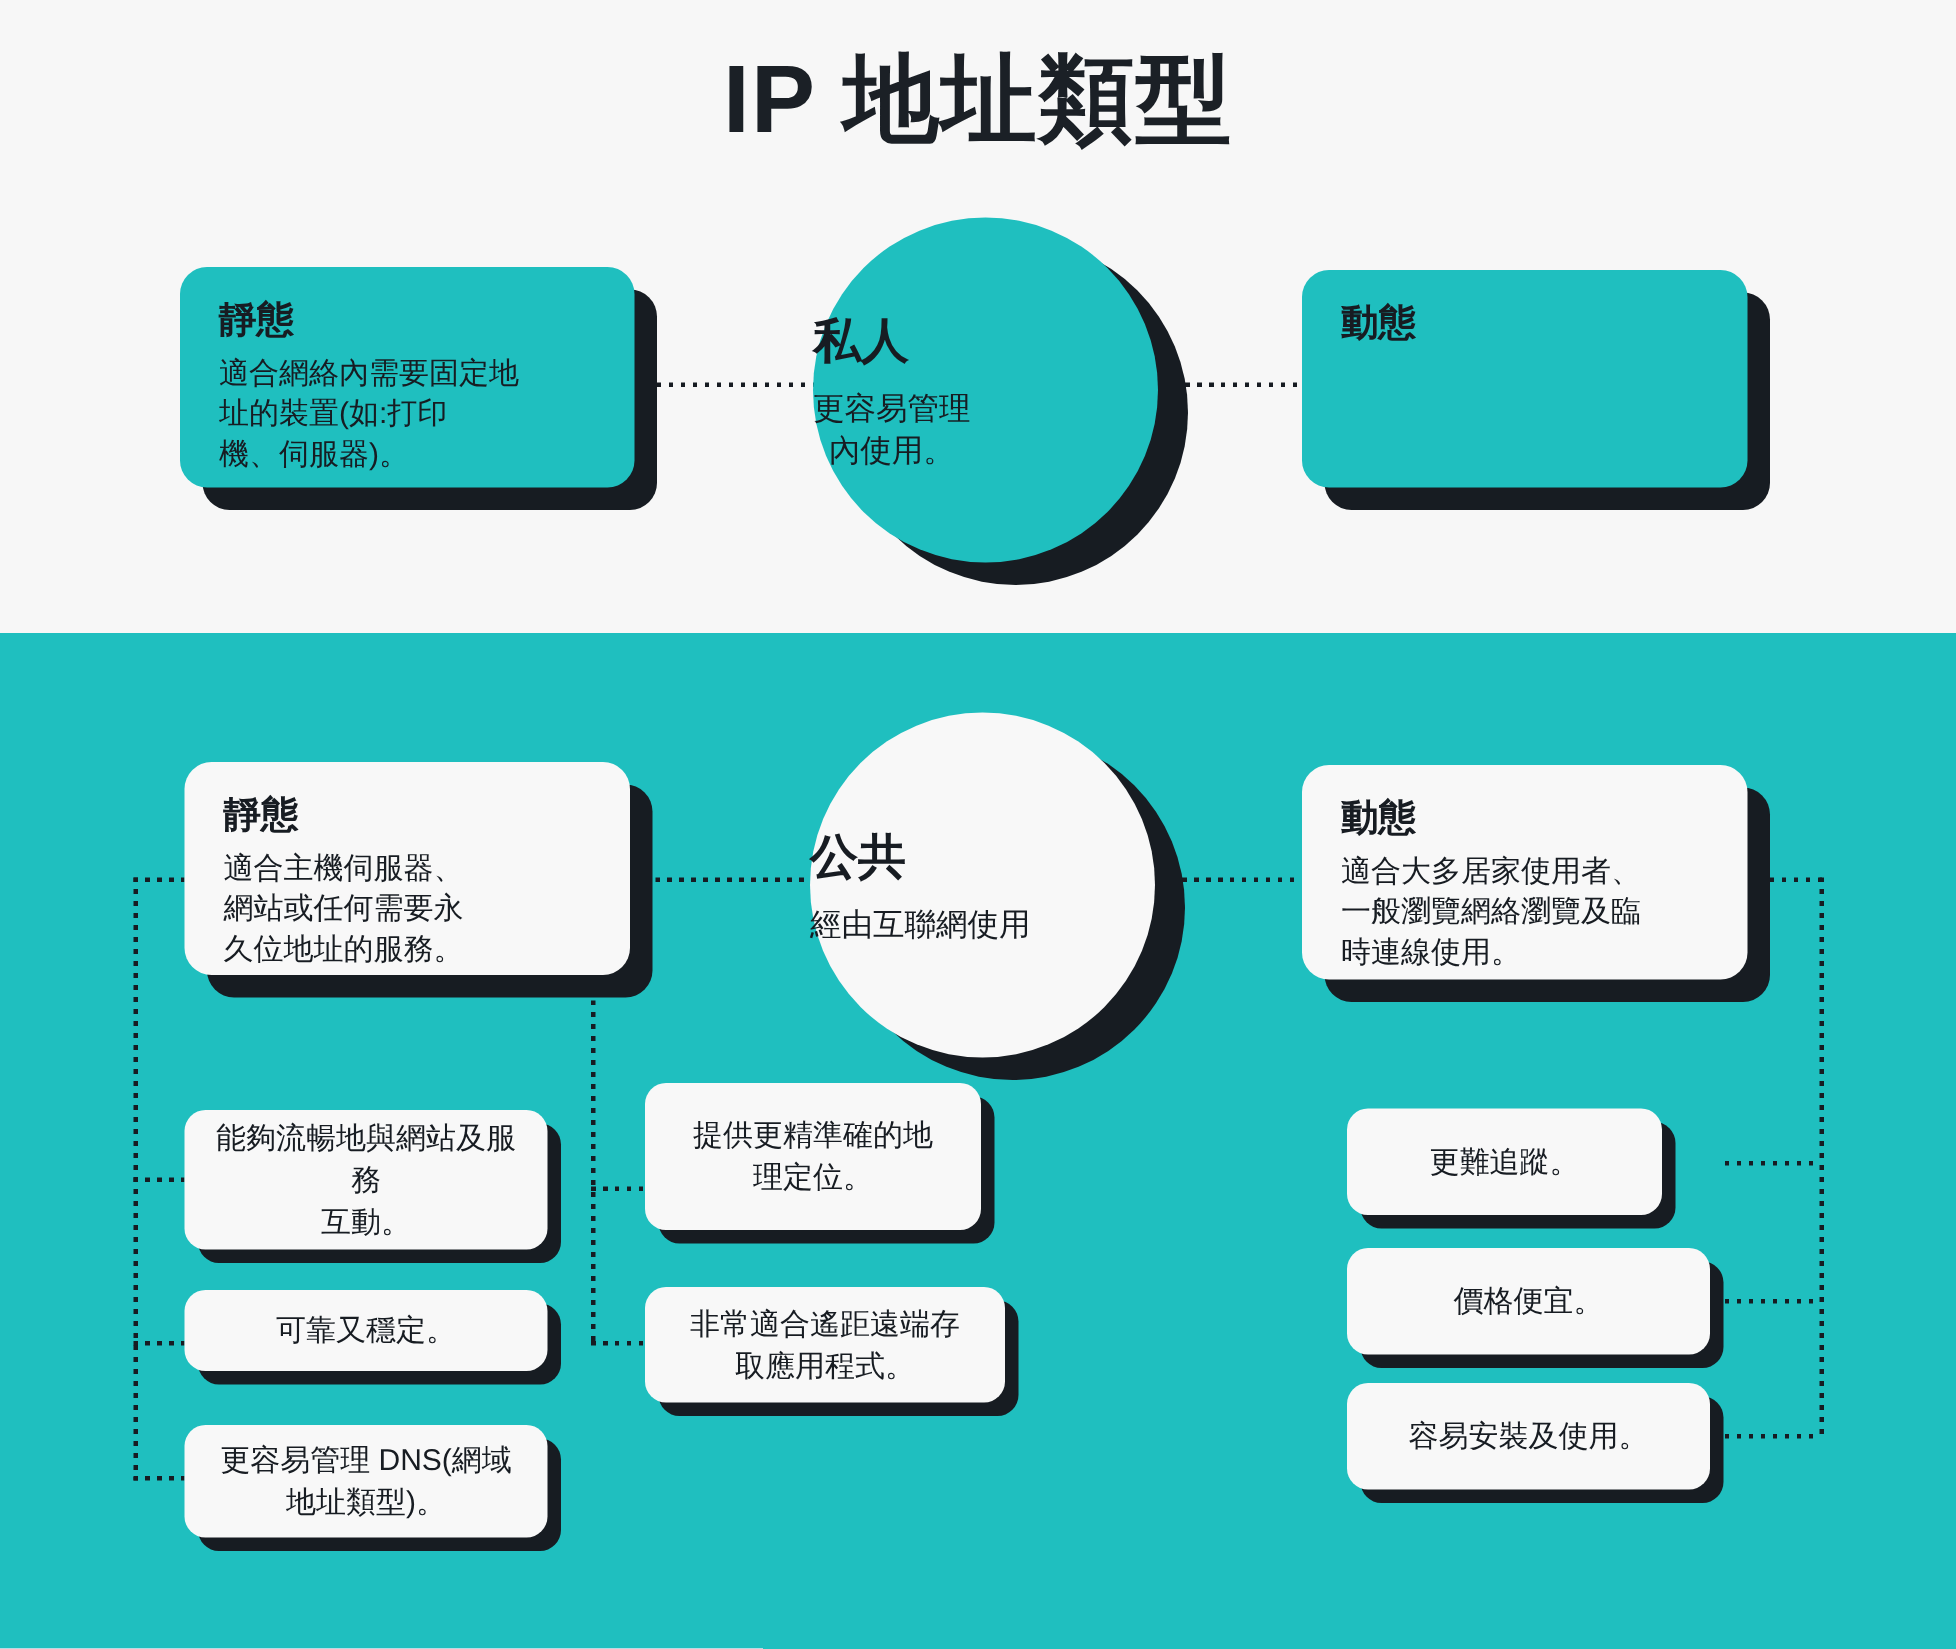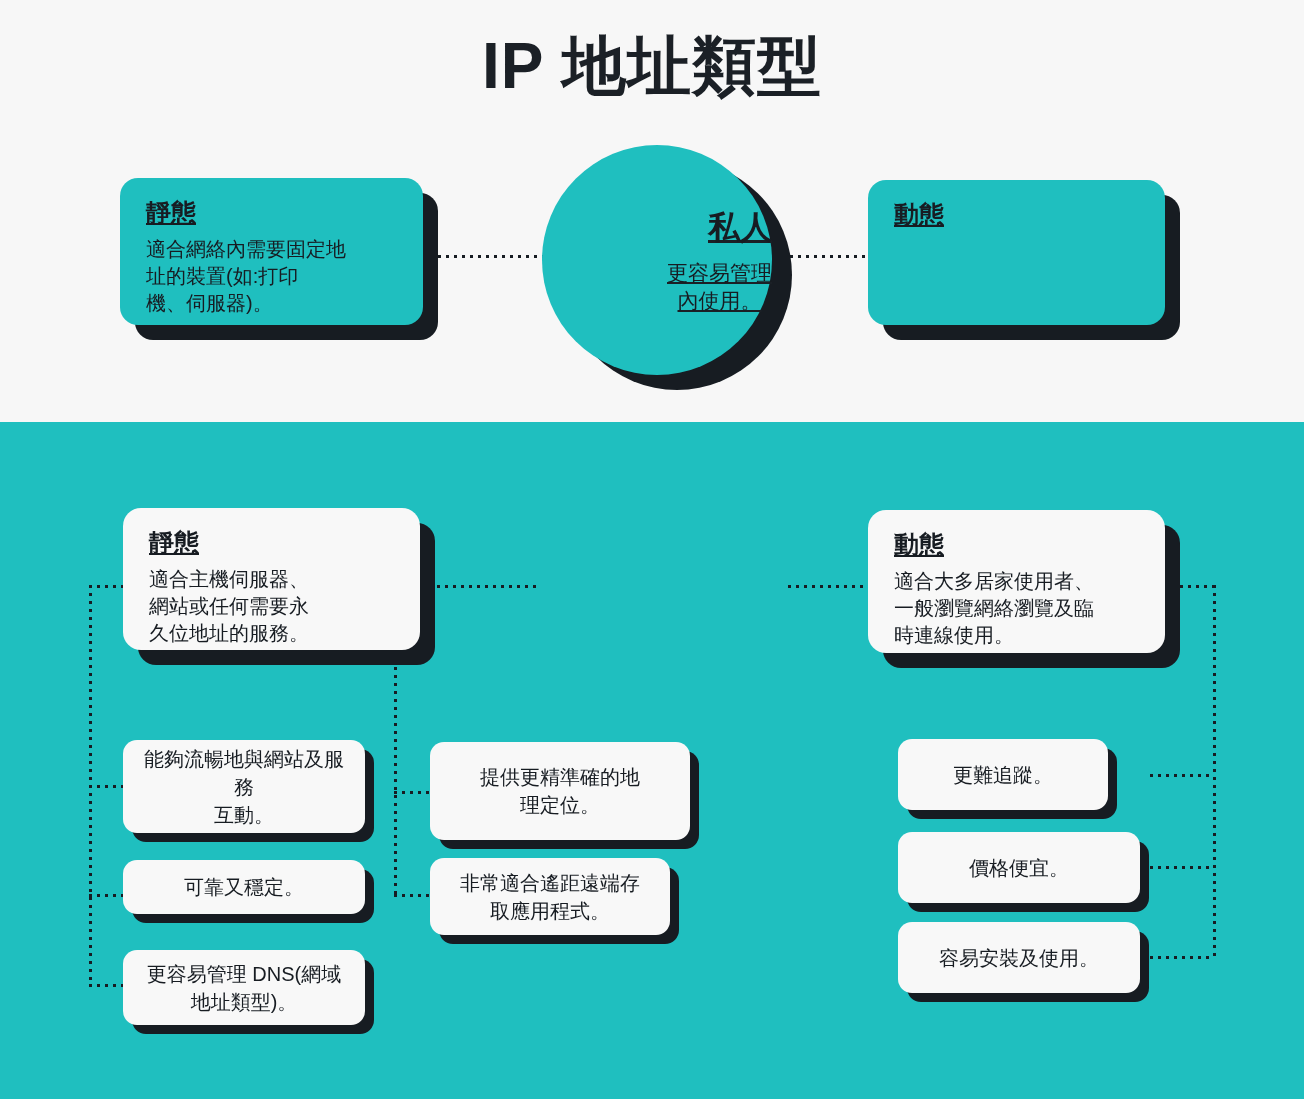--- a/index.html
+++ b/index.html
@@ -54,43 +54,41 @@
   }
   .card-white {
     background: #f8f8f8;
     box-shadow: 15px 15px 0 0 #171c22;
   }
   .card-title {
     font-size: 25px;
     font-weight: 700;
     margin: 0 0 7px 0;
     color: #171c22;
-    text-decoration: underline;
   }
   .card-body {
     font-size: 20px;
     line-height: 27px;
     white-space: pre-line;
     color: #171c22;
   }
 
   
   .hub {
     position: absolute;
     width: 230px;
     height: 230px;
     border-radius: 50%;
     display: flex;
     flex-direction: column;
-    align-items: flex-end;
+    align-items: flex-start;
     justify-content: center;
     text-align: center;
     z-index: 2;
     box-shadow: 20px 15px 0 0 #171c22;
-    text-decoration: underline;
   }
   .hub-teal { background: #1fbfbf; }
   .hub-white { background: #f8f8f8; }
   .hub-title {
     font-size: 32px;
     font-weight: 800;
     margin-bottom: 9px;
     color: #171c22;
   }
   .hub-subtitle {
@@ -182,35 +180,39 @@
     <div class="card-title">動態</div>
   </div>
 
   <div class="card card-white" style="left:123px; top:508px; width:297px; height:142px;">
     <div class="card-title">靜態</div>
     <div class="card-body">適合主機伺服器、
 網站或任何需要永
 久位地址的服務。</div>
   </div>
 
+  <div class="hub hub-white" style="left:540px; top:475px;">
+    <div class="hub-title">公共</div>
+    <div class="hub-subtitle">經由互聯網使用</div>
+  </div>
 
   <div class="card card-white" style="left:868px; top:510px; width:297px; height:143px;">
     <div class="card-title">動態</div>
     <div class="card-body">適合大多居家使用者、
 一般瀏覽網絡瀏覽及臨
 時連線使用。</div>
   </div>
 
   <div class="benefit" style="left:123px; top:740px; width:242px; height:93px;">能夠流暢地與網站及服務
 互動。</div>
   <div class="benefit" style="left:123px; top:860px; width:242px; height:54px;border-radius:14px;">可靠又穩定。</div>
   <div class="benefit" style="left:123px; top:950px; width:242px; height:75px;">更容易管理 DNS(網域
 地址類型)。</div>
 
-  <div class="benefit" style="left:430px; top:742px; width:260px; height:98px;font-family:Liberation Serif, serif;">提供更精準確的地
+  <div class="benefit" style="left:430px; top:722px; width:224px; height:98px;font-family:Liberation Serif, serif;">提供更精準確的地
 理定位。</div>
   <div class="benefit" style="left:430px; top:858px; width:240px; height:77px;text-align:center;">非常適合遙距遠端存
 取應用程式。</div>
 
   <div class="benefit" style="left:898px; top:739px; width:210px; height:71px;">更難追蹤。</div>
   <div class="benefit" style="left:898px; top:832px; width:242px; height:71px;">價格便宜。</div>
   <div class="benefit" style="left:898px; top:922px; width:242px; height:71px;">容易安裝及使用。</div>
 
 </div>
 

